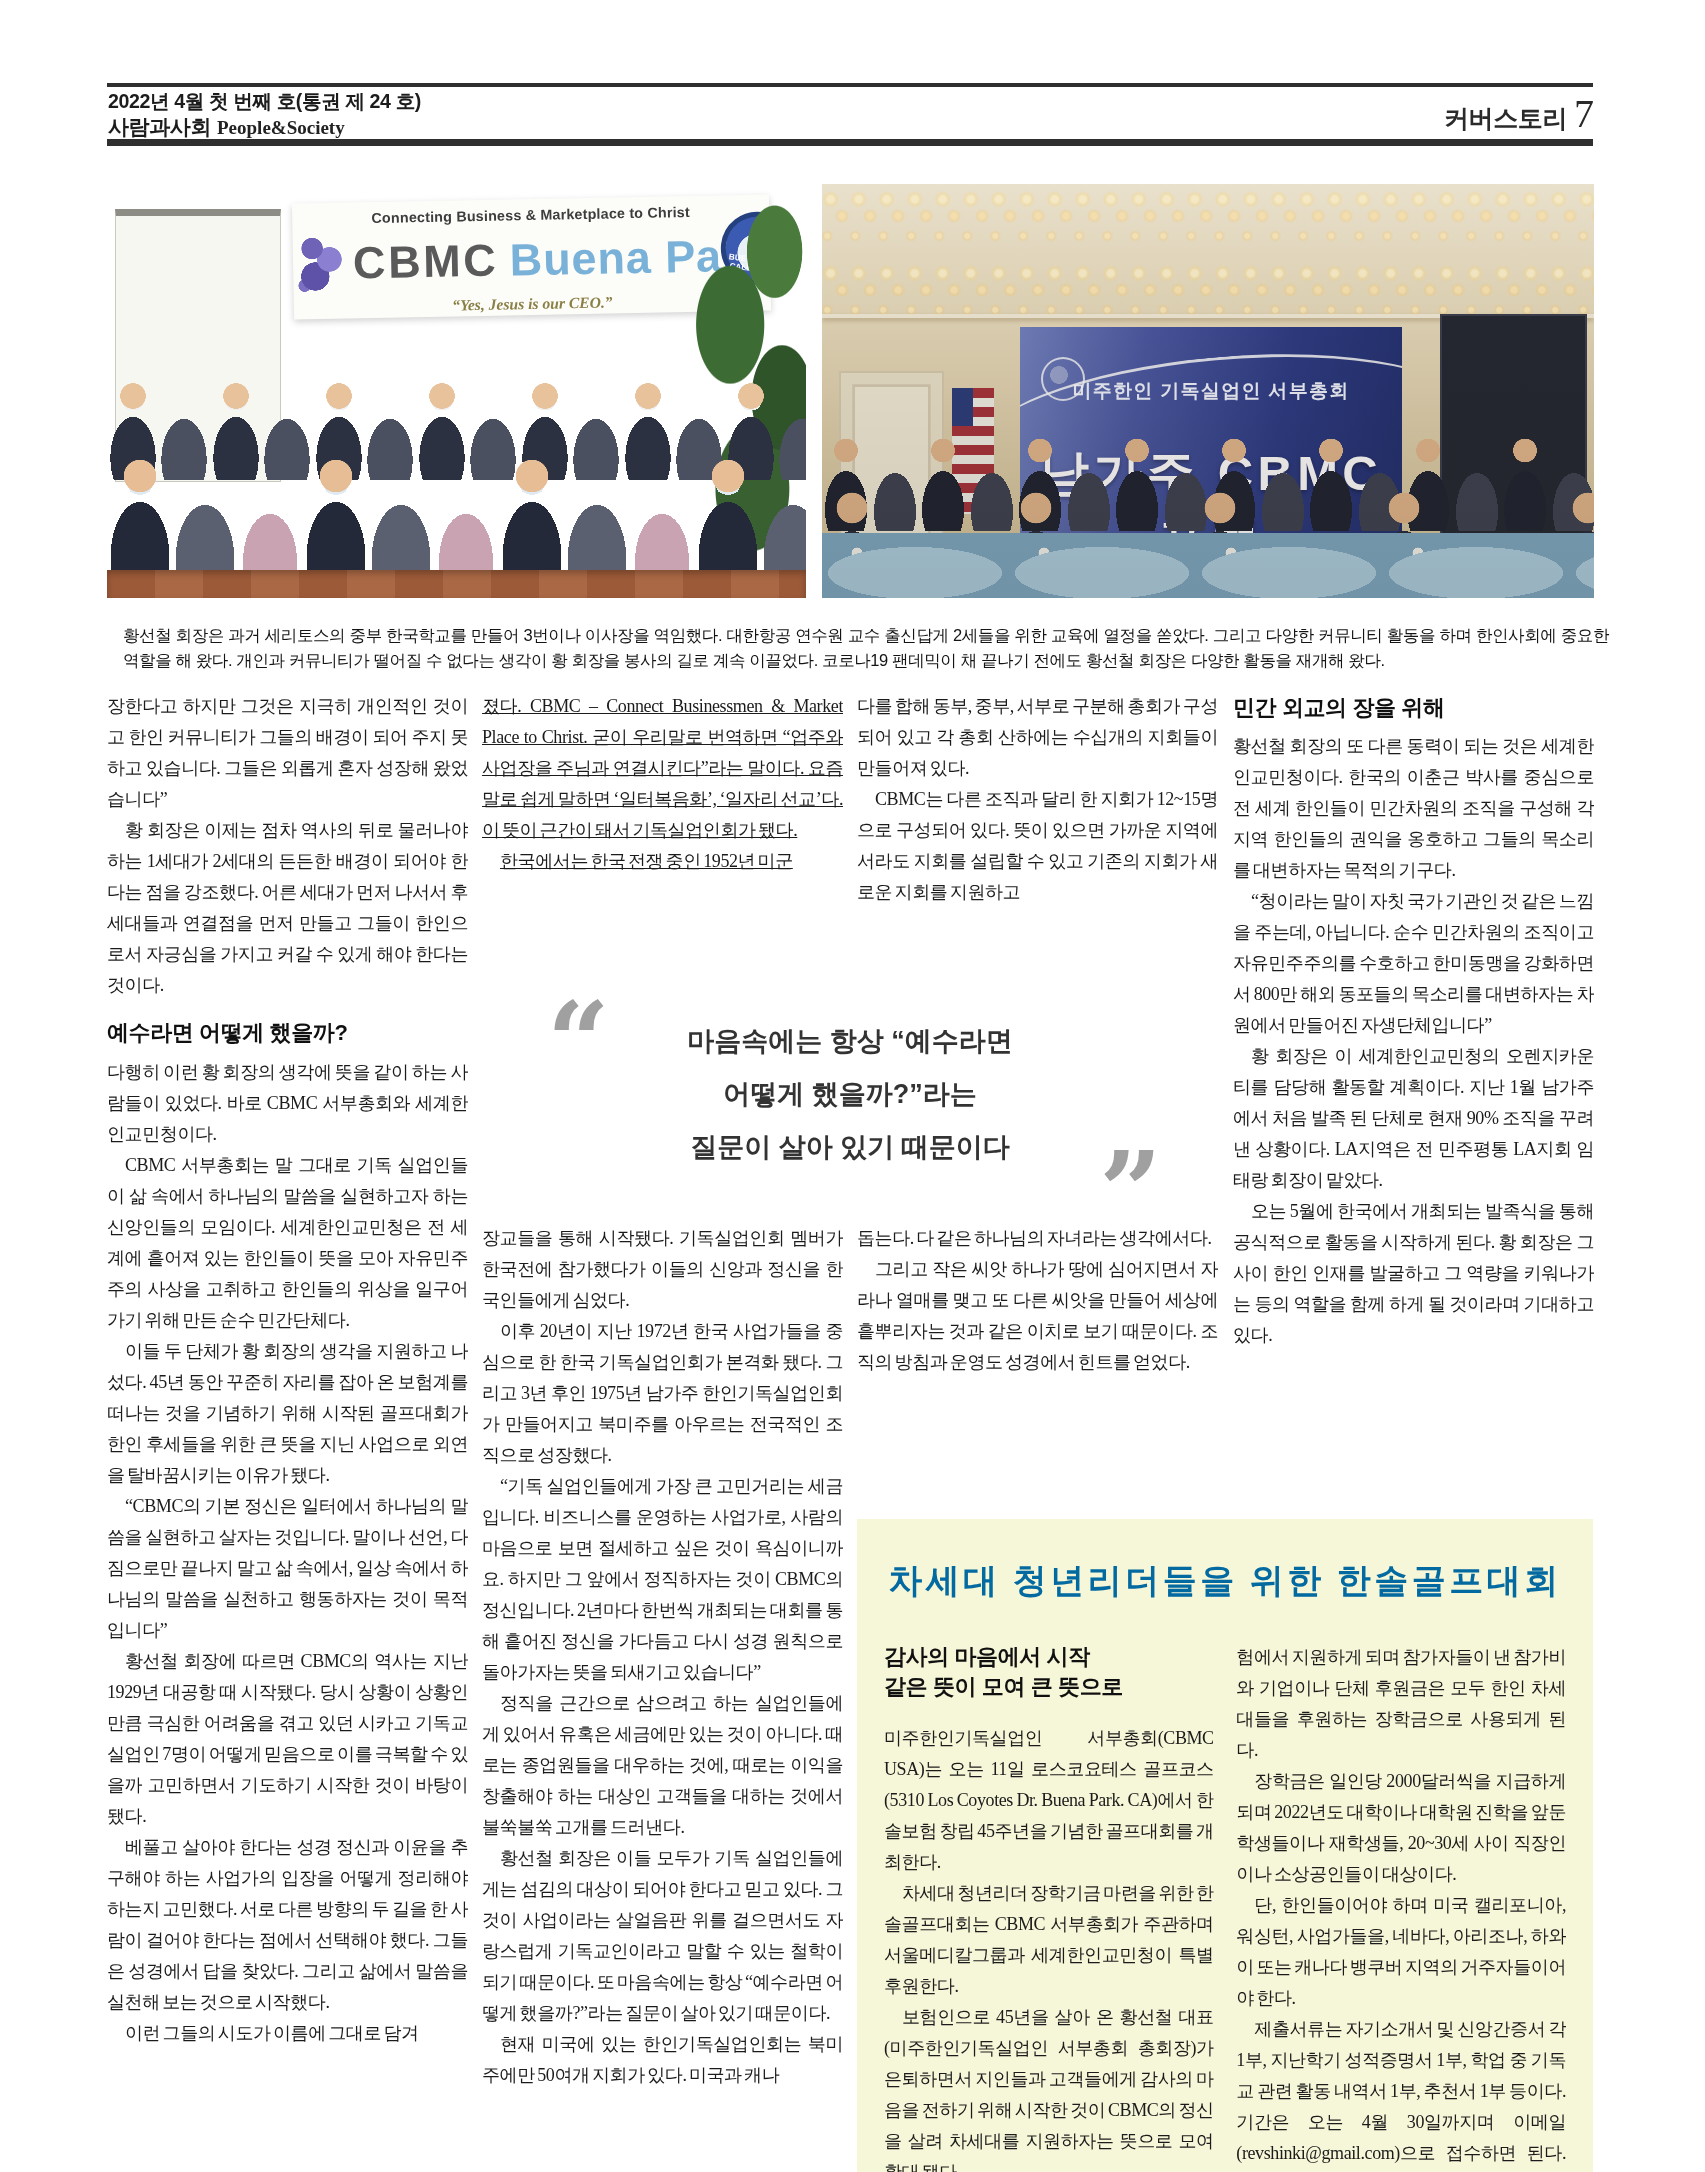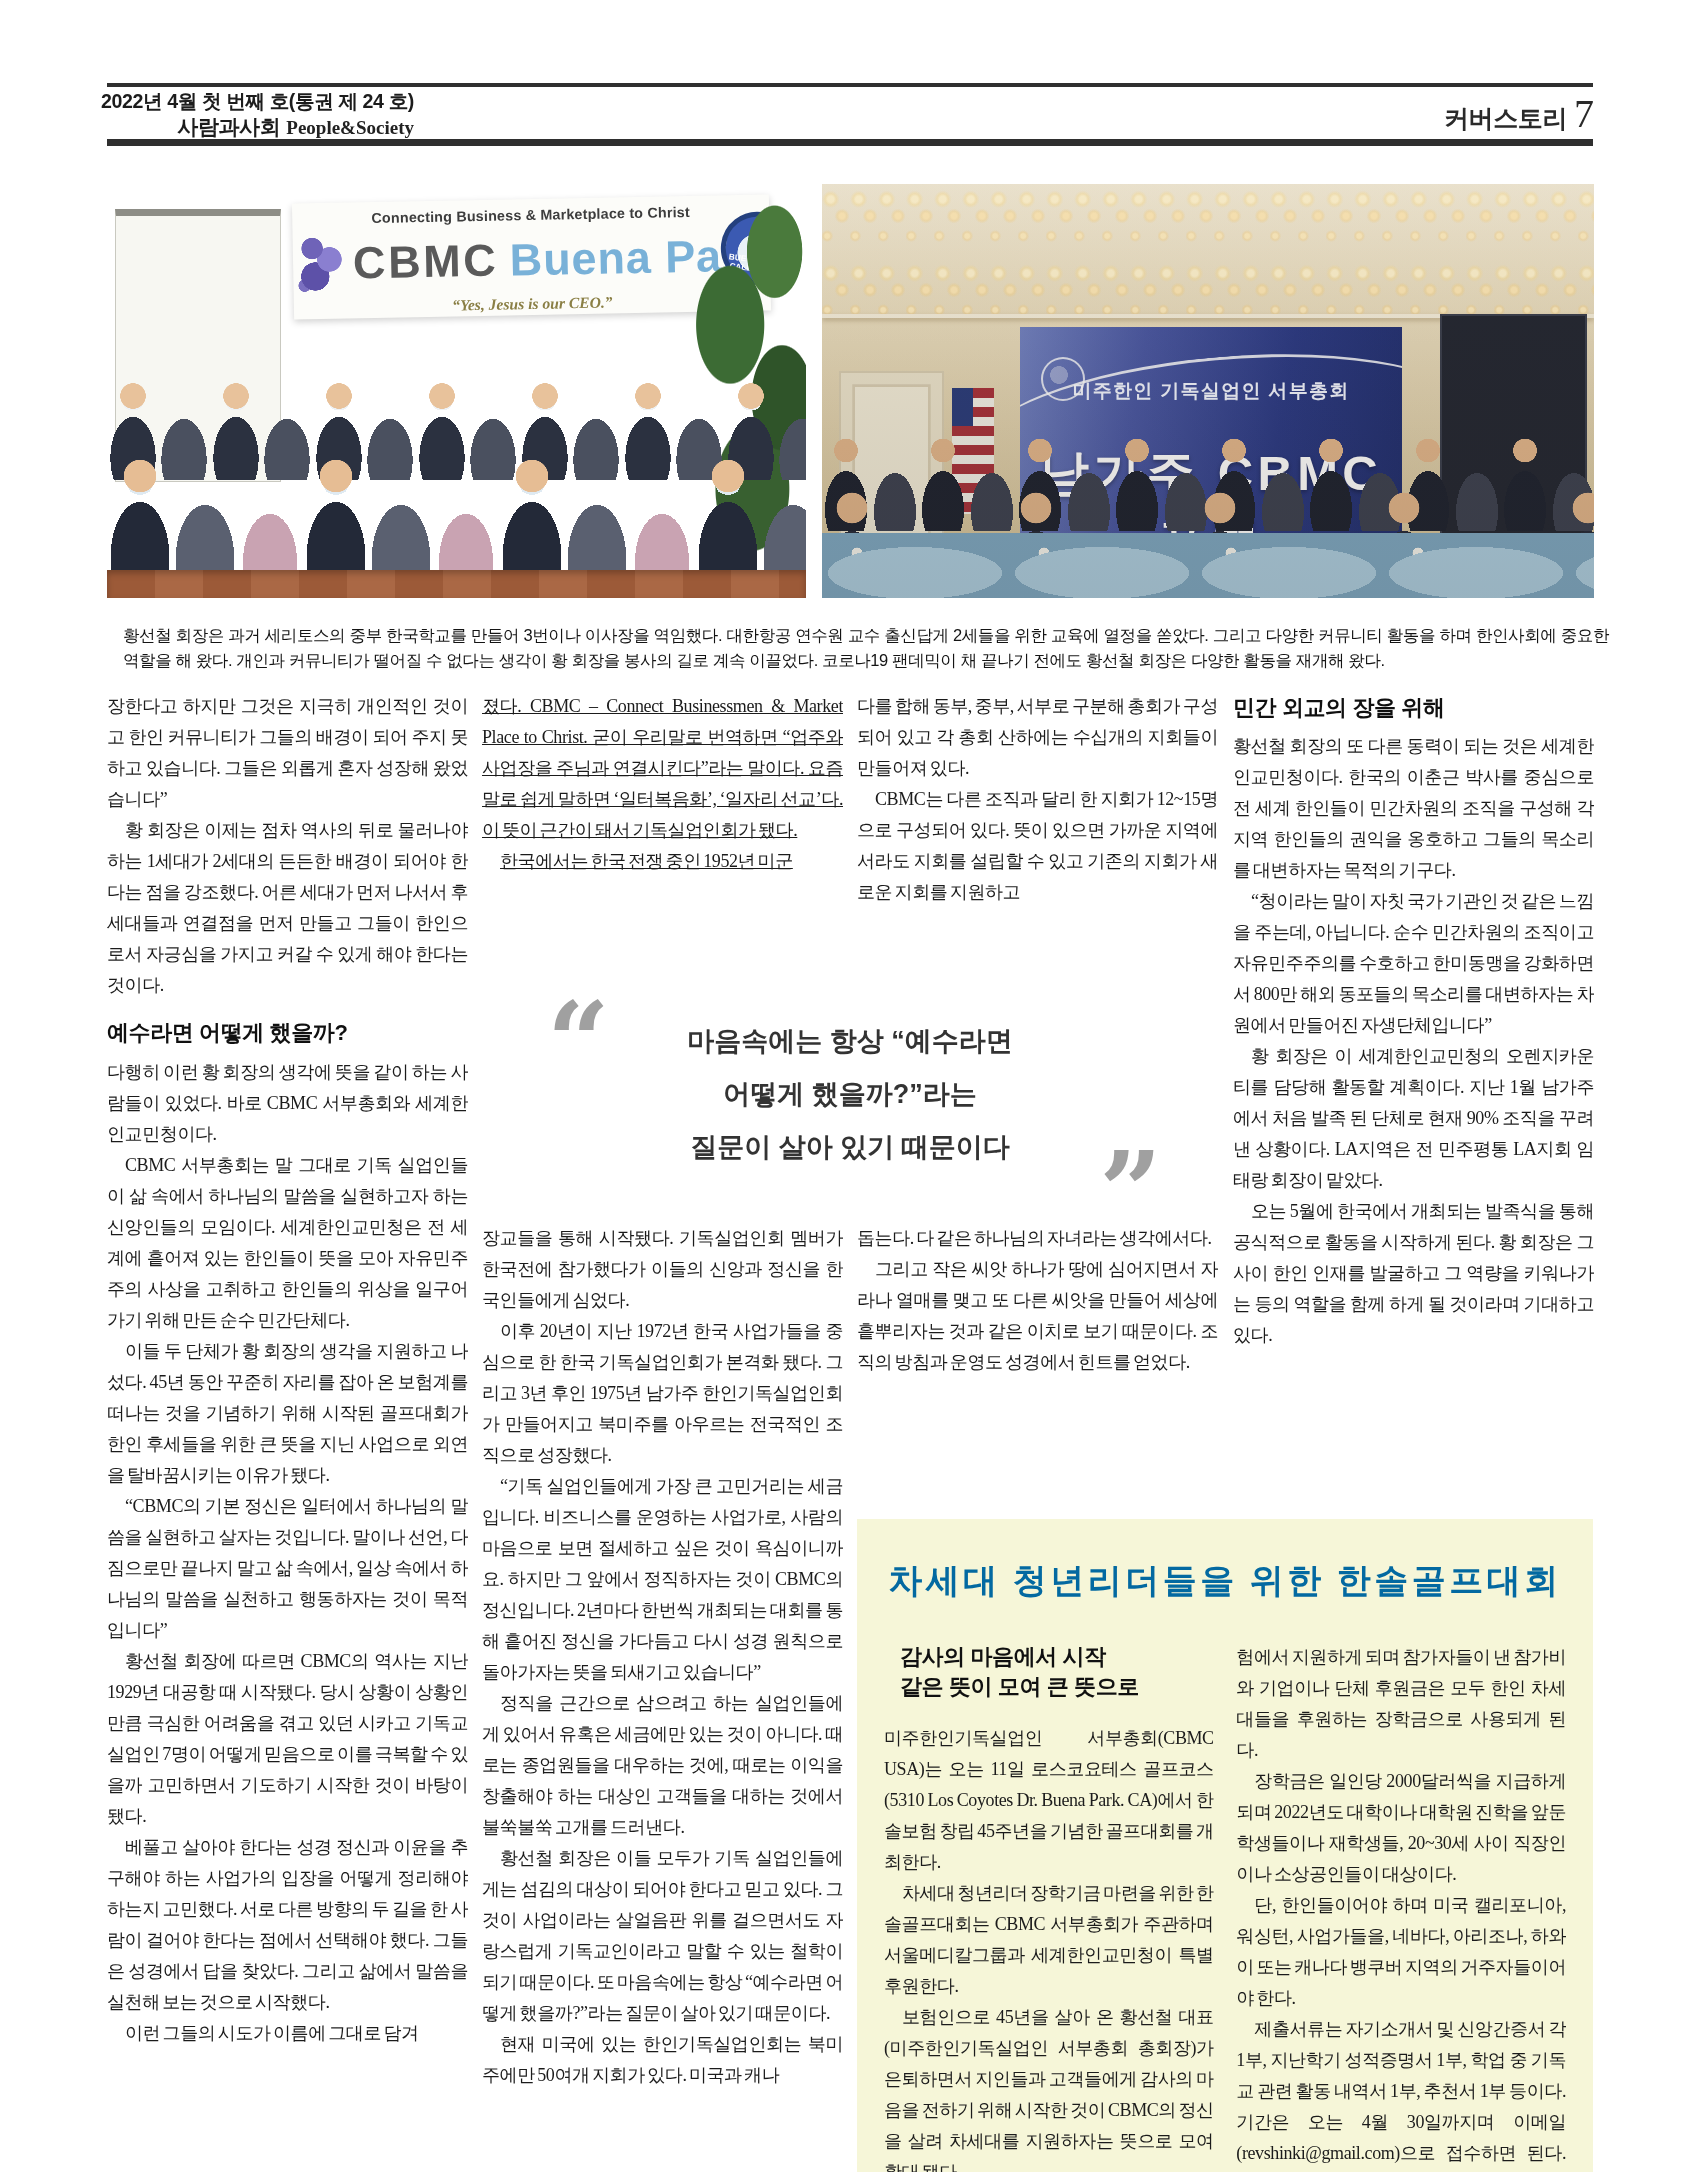--- a/index.html
+++ b/index.html
@@ -3,21 +3,21 @@
 <meta charset="utf-8">
 <style>
   html,body{margin:0;padding:0;background:#ffffff;}
   #page{position:relative;width:1706px;height:2418px;background:#ffffff;overflow:hidden;
         font-family:"Liberation Serif", serif;color:#1b1b1b;}
 
   
   .rule{position:absolute;left:107px;width:1486px;background:#2f2f2f;}
   .rule-top{top:83px;height:4.3px;}
   .rule-bottom{top:139px;height:6.5px;}
-  .hdr-left{position:absolute;left:101px;top:89px;text-align:right;}
+  .hdr-left{position:absolute;left:108px;top:89px;}
   .issue{font:600 19.6px/25px "Liberation Sans", sans-serif;color:#1c1c1c;letter-spacing:-0.4px;}
   .section{margin-top:0.9px;}
   .sec-kr{font:700 21px/24px "Liberation Sans", sans-serif;color:#1c1c1c;letter-spacing:-0.4px;}
   .sec-en{font:600 19px/24px "Liberation Serif", serif;color:#222;margin-left:6px;}
   .hdr-right{position:absolute;right:112px;top:90px;display:flex;align-items:baseline;gap:7px;}
   .cover{font:700 25px "Liberation Sans", sans-serif;color:#2a2a2a;letter-spacing:-0.4px;}
   .pagenum{font:400 40px "Liberation Serif", serif;color:#2a2a2a;}
 
   
   .photo{position:absolute;top:184px;height:414px;overflow:hidden;}
@@ -139,21 +139,21 @@
   .q-line{font:700 27px/53px "Liberation Sans", sans-serif;color:#333333;letter-spacing:0px;}
   .q-lines{padding-top:18px;}
 
   
   .golf-box{position:absolute;left:857px;top:1519px;width:736px;height:854px;background:#f6f6d8;
     box-sizing:border-box;padding:26px 27px 0;overflow:hidden;}
   .golf-title{margin:14.8px 0 0;text-align:center;font:700 34px/42px "Liberation Serif", serif;
     color:#0369a1;letter-spacing:3.5px;}
   .golf-cols{display:flex;gap:22.6px;margin-top:40px;}
   .golf-col{flex:1;overflow:hidden;height:678px;}
-  .golf-subhead{margin:0 16px 21px;font:700 22px/30px "Liberation Sans", sans-serif;color:#101010;letter-spacing:-0.4px;}
+  .golf-subhead{margin:0 0 21px;font:700 22px/30px "Liberation Sans", sans-serif;color:#101010;letter-spacing:-0.4px;}
   .golf-subhead span{display:block;}
 </style>
 </head>
 <body>
 
 <div id="page">
 
   <header>
     <div class="rule rule-top"></div>
     <div class="hdr-left">

